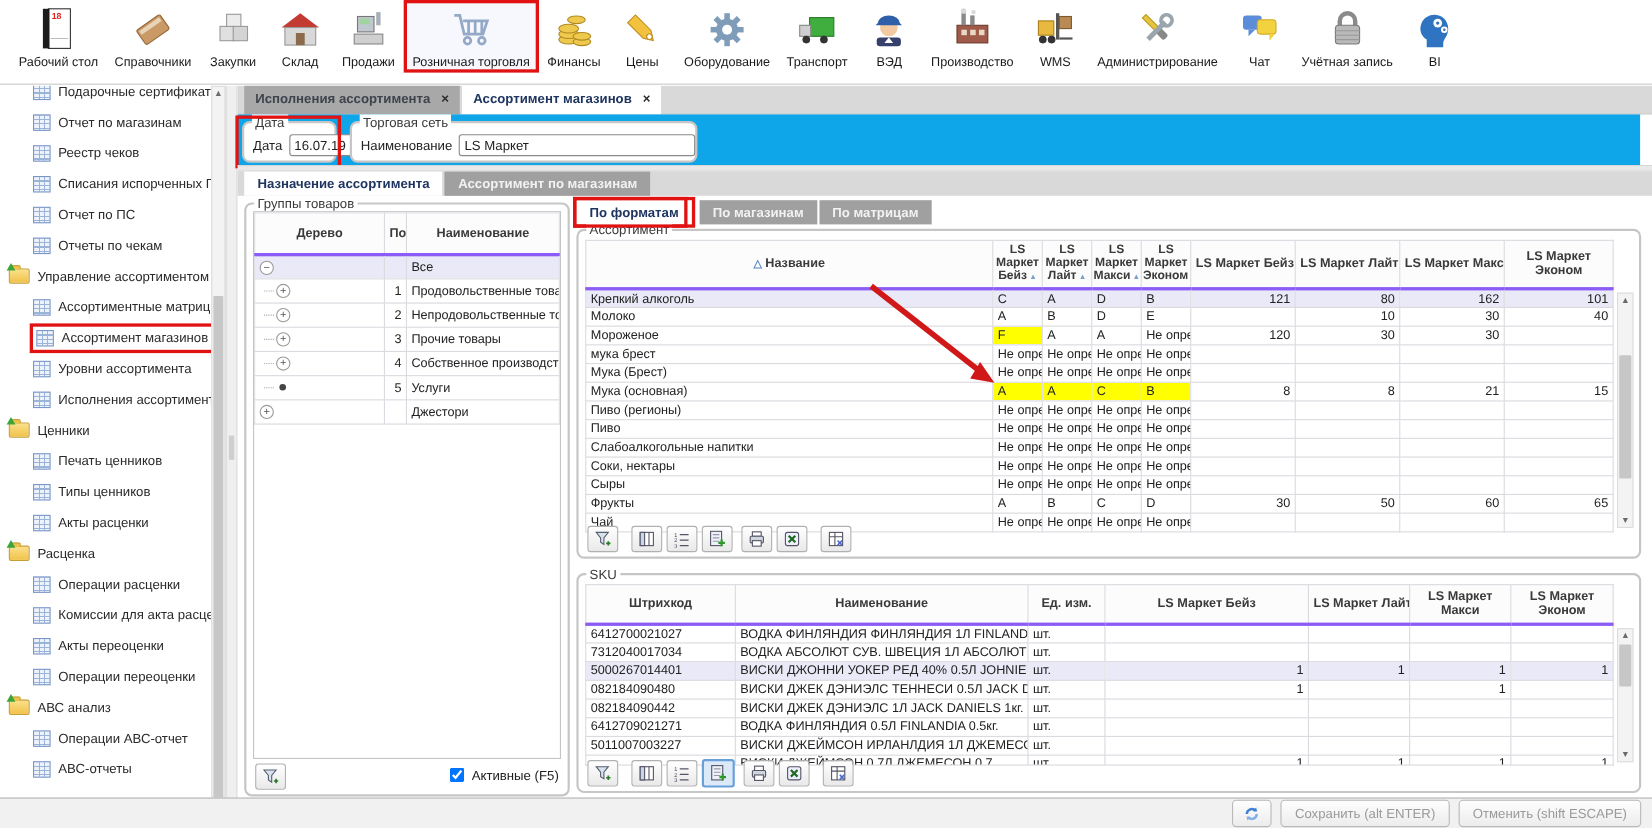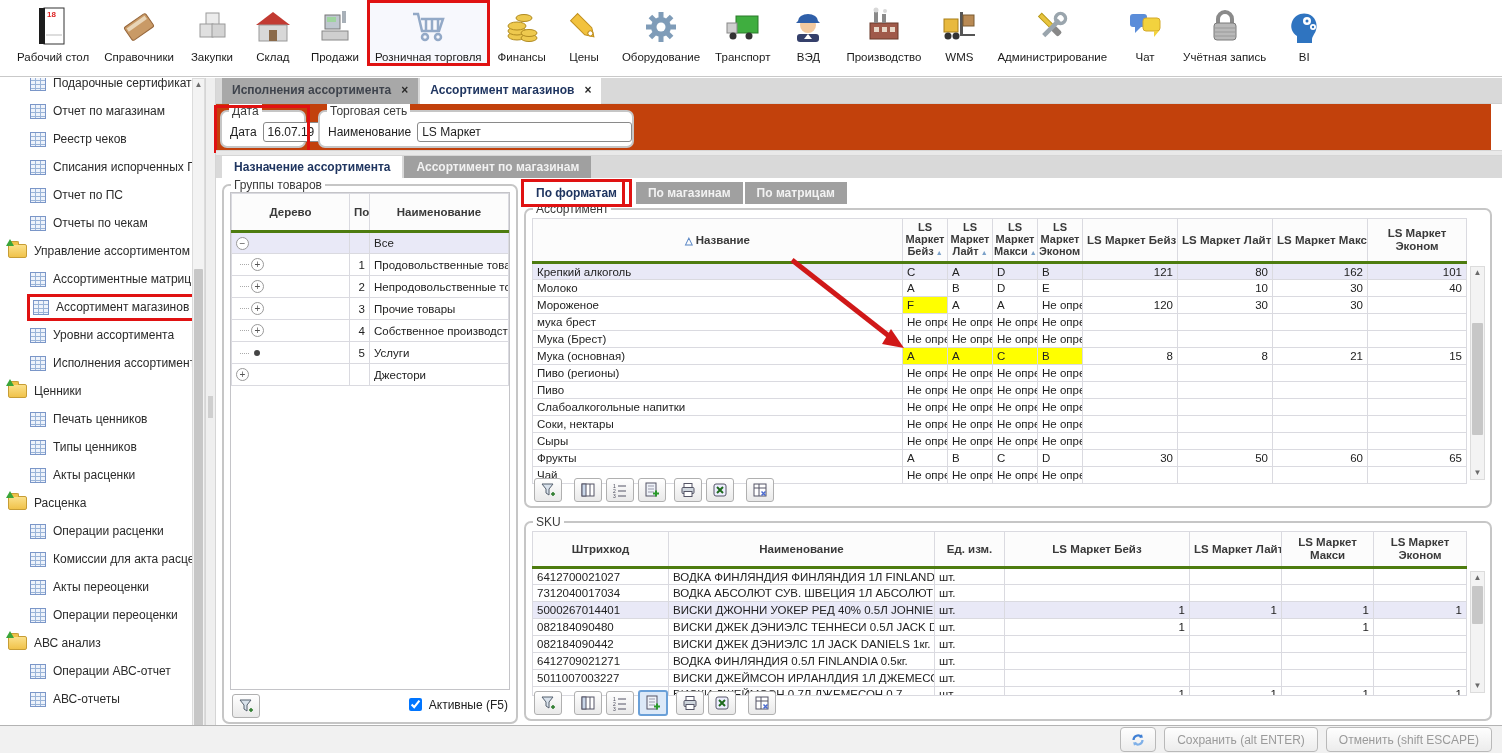--- a/index.html
+++ b/index.html
@@ -36,38 +36,38 @@
             border-left:1px solid #d5d5d5;border-right:1px solid #d5d5d5;box-sizing:border-box;}
   .splitter .grip{position:absolute;left:2px;top:318px;width:5px;height:22px;background:#cfcfcf;}
   
   .main{position:absolute;left:216px;top:78px;right:0;bottom:28px;background:#fff;}
   .doc-tabs{position:absolute;left:0;top:0;right:0;height:26px;background:#d9d9d9;display:flex;padding-left:6px;
             border-bottom:1px solid #cfcfcf;box-sizing:border-box;}
   .dtab{height:26px;box-sizing:border-box;padding:5px 10px 0;display:flex;gap:10px;font-weight:bold;margin-right:2px;}
   .dtab.off{background:#a8a8a8;color:#3e434c;}
   .dtab.on{background:#fff;color:#1f3560;}
   .dtab .x{font-weight:bold;color:#2a2a2a;cursor:pointer;}
-  .filters{position:absolute;left:0;top:26px;right:11px;height:46px;background:#c2410c;}
+  .filters{position:absolute;left:0;top:26px;right:11px;height:46px;background:#0ea5e9;}
   .fs{position:absolute;border:2px solid #c6c6c6;border-radius:7px;background:#fff;box-sizing:border-box;}
   .fs>.legend{position:absolute;top:-8px;left:7px;background:#fff;padding:0 3px;color:#3a3a3a;font-size:12px;}
   .fld{display:flex;align-items:center;gap:6px;padding:10px 0 0 8px;}
   .fld input{border:1px solid #8a8a8a;border-radius:3px;height:18px;font-family:inherit;font-size:12px;padding:0 4px;color:#222;}
   .ann-red{position:absolute;border:3px solid #e01212;box-sizing:border-box;pointer-events:none;}
   .sep{position:absolute;left:0;top:72px;right:0;height:6px;background:#e9e9e9;border-top:1px solid #d6d6d6;border-bottom:1px solid #d6d6d6;box-sizing:border-box;}
   .vtabs{position:absolute;left:0;top:78px;right:0;height:22px;background:#d9d9d9;display:flex;padding-left:6px;box-sizing:border-box;}
   .stab{height:22px;box-sizing:border-box;padding:4px 12px 0;font-weight:bold;margin-right:2px;}
   .stab.on{background:#fff;color:#1f3560;}
   .stab.off{background:#a0a0a0;color:#f2f2f2;}
   .ftabs{position:absolute;left:308px;top:104px;height:18px;display:flex;}
   .ftabs .stab.on{outline:3px solid #e01212;}
   
   table.grid{border-collapse:collapse;table-layout:fixed;background:#fff;font-size:11.5px;}
   table.grid th,table.grid td{border:1px solid #dadae0;padding:0 4px;overflow:hidden;white-space:nowrap;box-sizing:border-box;}
   table.grid th{background:#fcfcfc;color:#3a3a3a;font-weight:bold;text-align:center;vertical-align:middle;}
-  table.grid tr.hd th{border-bottom:3px solid #4d7c0f;}
+  table.grid tr.hd th{border-bottom:3px solid #8b5cf6;}
   table.grid td{height:17px;color:#222;}
   td.num{text-align:right;color:#223a5e;}
   td.lt{color:#333;}
   td.u{color:#b9b9bd;text-align:center;}
   td.y{background:#ffff00;}
   tr.sel td{background:#e9e9f7;}
   .sort-o{color:#5b87c5;font-size:10px;margin-right:3px;}
   .sort-s{color:#7aa0c8;font-size:7px;margin-left:2px;}
   
   .tree-box{position:absolute;left:6px;top:6px;right:6px;bottom:32px;border:1px solid #c4c4c8;overflow:hidden;}

